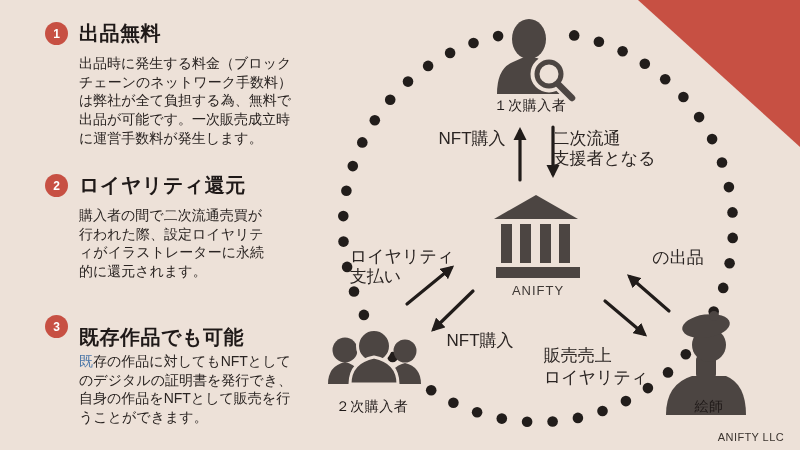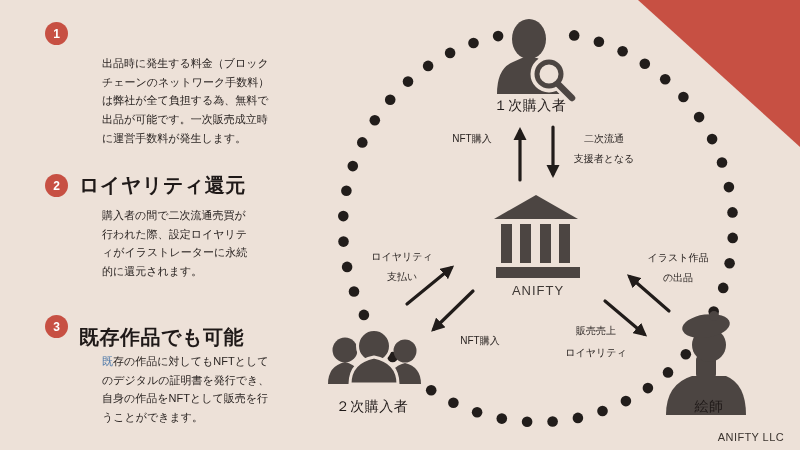--- a/index.html
+++ b/index.html
@@ -22,46 +22,47 @@
   .num-badge{
     position:absolute;left:45px;width:23px;height:23px;border-radius:50%;
     background:var(--accent);color:#fff;font-size:12px;font-weight:bold;
     display:flex;align-items:center;justify-content:center;
   }
   .feature-title{
     position:absolute;left:79px;font-size:20px;font-weight:700;
     color:var(--heading);letter-spacing:.5px;line-height:26px;white-space:nowrap;
   }
   .feature-body{
-    position:absolute;left:79px;width:252px;font-size:11px;line-height:18.7px;
-    color:var(--text);white-space:pre-line;margin-left:23px;
+    position:absolute;left:79px;width:252px;font-size:14px;line-height:18.7px;
+    color:var(--text);white-space:pre-line;
   }
   .lead-blue{color:var(--link_blue);}
   .diagram-svg{position:absolute;inset:0;width:800px;height:450px;pointer-events:none;}
   .dlabel{
-    position:absolute;transform:translateX(-50%);text-align:center;
-    font-size:10px;line-height:20px;color:var(--text);white-space:nowrap;
+    position:absolute;transform:translateX(-50%);
+    font-size:17px;line-height:20px;color:var(--text);white-space:nowrap;
   }
   .alabel{
     position:absolute;transform:translateX(-50%);text-align:center;
     font-size:14px;color:var(--heading);white-space:nowrap;letter-spacing:.5px;
   }
   .platform-label{font-size:13px;letter-spacing:1px;color:#3E3835;}
   .footer-brand{
     position:absolute;top:431px;right:16px;font-size:11px;color:#3A332E;letter-spacing:.4px;
   }
 </style>
 </head>
 <body>
 
 <div class="canvas">
 
   <div class="corner-triangle"></div>
 
   <div class="num-badge" style="top:22px">1</div>
+  <h2 class="feature-title" style="top:20px">出品無料</h2>
   <p class="feature-body" style="top:54px">出品時に発生する料金（ブロック
 チェーンのネットワーク手数料）
 は弊社が全て負担する為、無料で
 出品が可能です。一次販売成立時
 に運営手数料が発生します。</p>
 
   <div class="num-badge" style="top:174px">2</div>
   <h2 class="feature-title" style="top:172px">ロイヤリティ還元</h2>
   <p class="feature-body" style="top:206px">購入者の間で二次流通売買が
 行われた際、設定ロイヤリテ
@@ -189,23 +190,22 @@
     <div>二次流通</div>
     <div>支援者となる</div>
   </div>
   <div class="dlabel" style="left:402px;top:247px">
     <div>ロイヤリティ</div>
     <div>支払い</div>
   </div>
   <div class="dlabel" style="left:480px;top:331px">
     <div>NFT購入</div>
   </div>
-  <div class="dlabel" style="left:596px;top:320px;line-height:22px">
+  <div class="dlabel" style="left:596px;top:345px;line-height:22px">
     <div>販売売上</div>
     <div>ロイヤリティ</div>
   </div>
   <div class="dlabel" style="left:678px;top:248px">
-    <div>イラスト作品</div>
     <div>の出品</div>
   </div>
 
   <div class="footer-brand">ANIFTY LLC</div>
 </div>
 
 </body></html>

